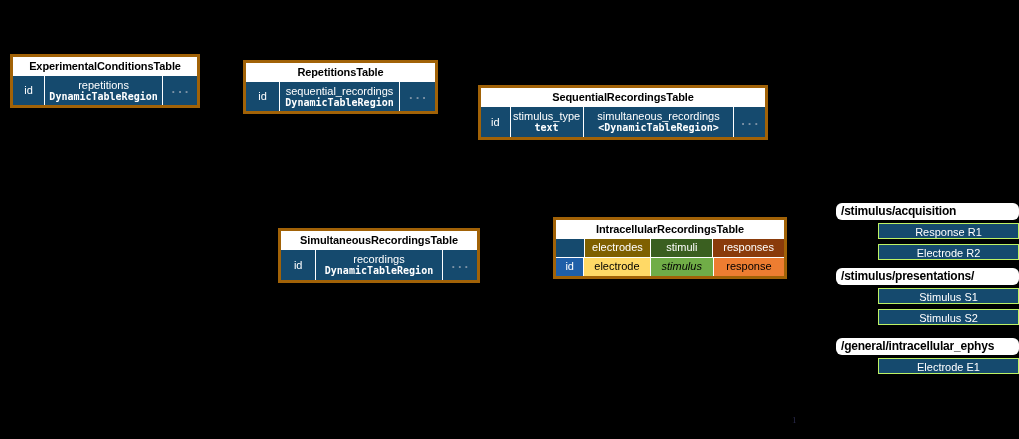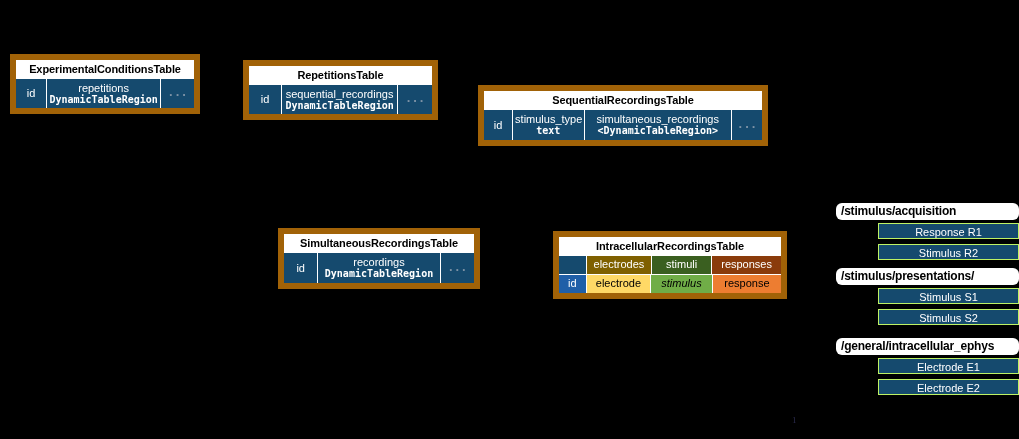--- a/index.html
+++ b/index.html
@@ -14,21 +14,21 @@
     position: relative;
     width: 1019px;
     height: 439px;
     background: #000000;
   }
 
   
   .tbl {
     position: absolute;
     background: #0f172a;
-    border: 6px solid #a16207;
+    border: 3px solid #a16207;
   }
   .tbl-title {
     background: #ffffff;
     color: #000000;
     font-weight: bold;
     font-size: 11px;
     text-align: center;
     padding: 3px 4px 3px 4px;
     letter-spacing: -0.1px;
     white-space: nowrap;
@@ -191,21 +191,21 @@
       <div class="cell" style="width:129px; height:31px;">
         <span class="cname">recordings</span>
         <span class="ctype">DynamicTableRegion</span>
       </div>
       <div class="cell dots" style="width:36px; height:31px;">
         <span>...</span>
       </div>
     </div>
   </div>
 
-  <div class="tbl" style="left:553px; top:217px; width:234px;margin-top:14px;">
+  <div class="tbl" style="left:553px; top:217px; width:234px;">
     <div class="tbl-title">IntracellularRecordingsTable</div>
 
     <div class="cat-row">
       <div class="cat-cell" style="width:28px; background:#154a6e; color:#ffffff;">
         <span></span>
       </div>
       <div class="cat-cell" style="width:68px; background:#7f6000; color:#ffffff;">
         <span>electrodes</span>
       </div>
       <div class="cat-cell" style="width:63px; background:#3a5f20; color:#ffffff;">
@@ -229,35 +229,34 @@
       <div class="cat-cell" style="width:73px; background:#ed7d31; color:#000000;">
         <span>response</span>
       </div>
     </div>
   </div>
 
   <div class="group" style="left:836px; top:203px; width:183px;">
     <div class="group-header">/stimulus/acquisition</div>
     <div style="padding-left:42px; padding-top:3px;">
       <div class="group-item">Response R1</div>
-      <div class="group-item" style="margin-top:5px;">Stimulus R2</div>
+      <div class="group-item" style="margin-top:5px;">Electrode R2</div>
     </div>
   </div>
 
   <div class="group" style="left:836px; top:268px; width:183px;">
     <div class="group-header">/stimulus/presentations/</div>
     <div style="padding-left:42px; padding-top:3px;">
       <div class="group-item">Stimulus S1</div>
       <div class="group-item" style="margin-top:5px;">Stimulus S2</div>
     </div>
   </div>
 
   <div class="group" style="left:836px; top:338px; width:183px;">
     <div class="group-header">/general/intracellular_ephys</div>
     <div style="padding-left:42px; padding-top:3px;">
       <div class="group-item">Electrode E1</div>
-      <div class="group-item" style="margin-top:5px;">Electrode E2</div>
     </div>
   </div>
 
   <div class="pagemark" style="left:792px; top:415px;">1</div>
 
 </div>
 
 </body></html>

